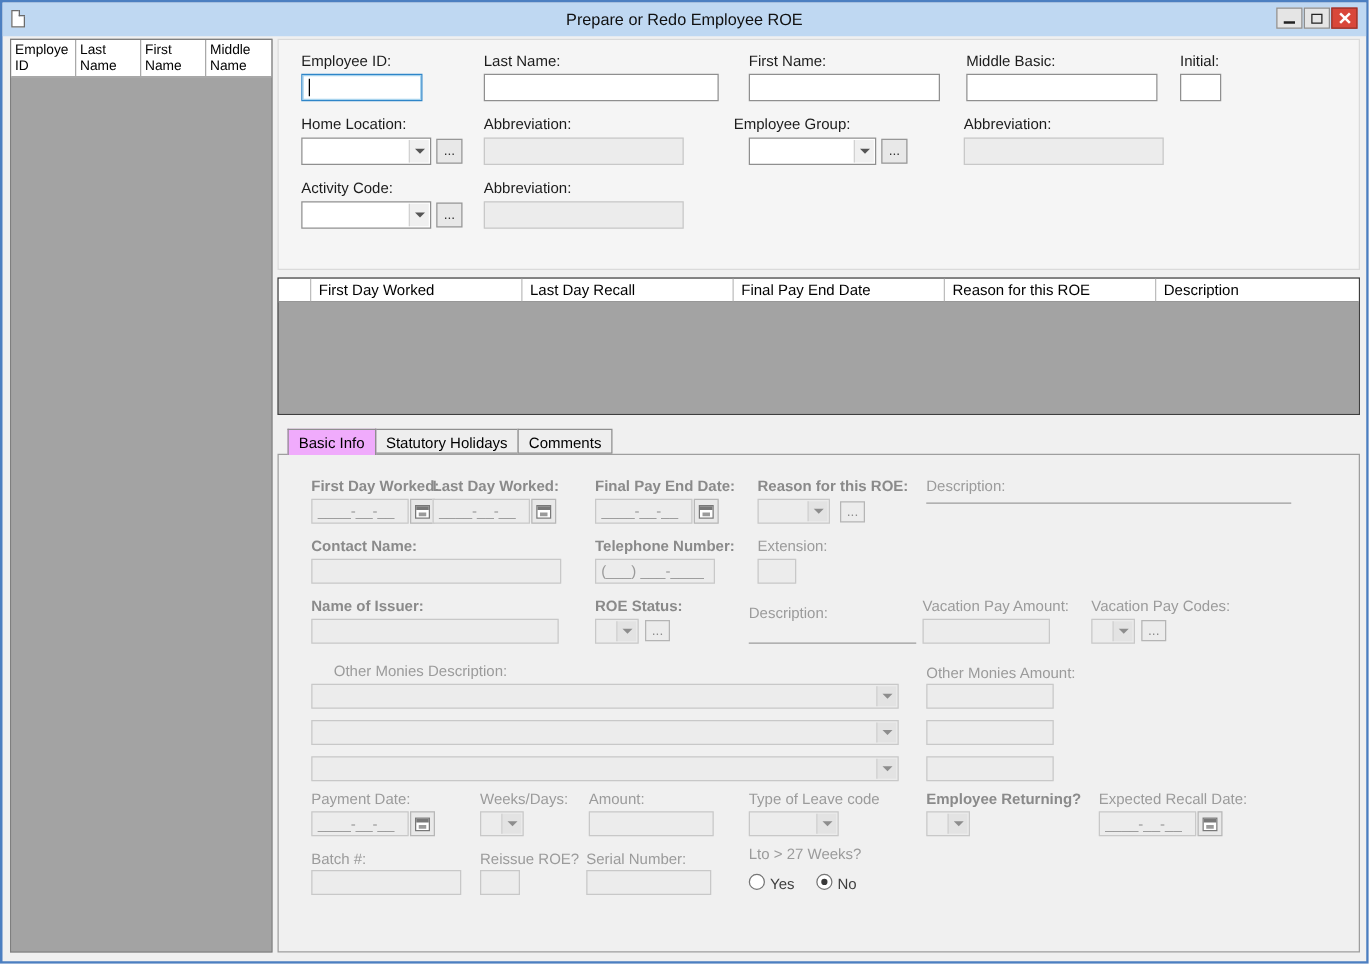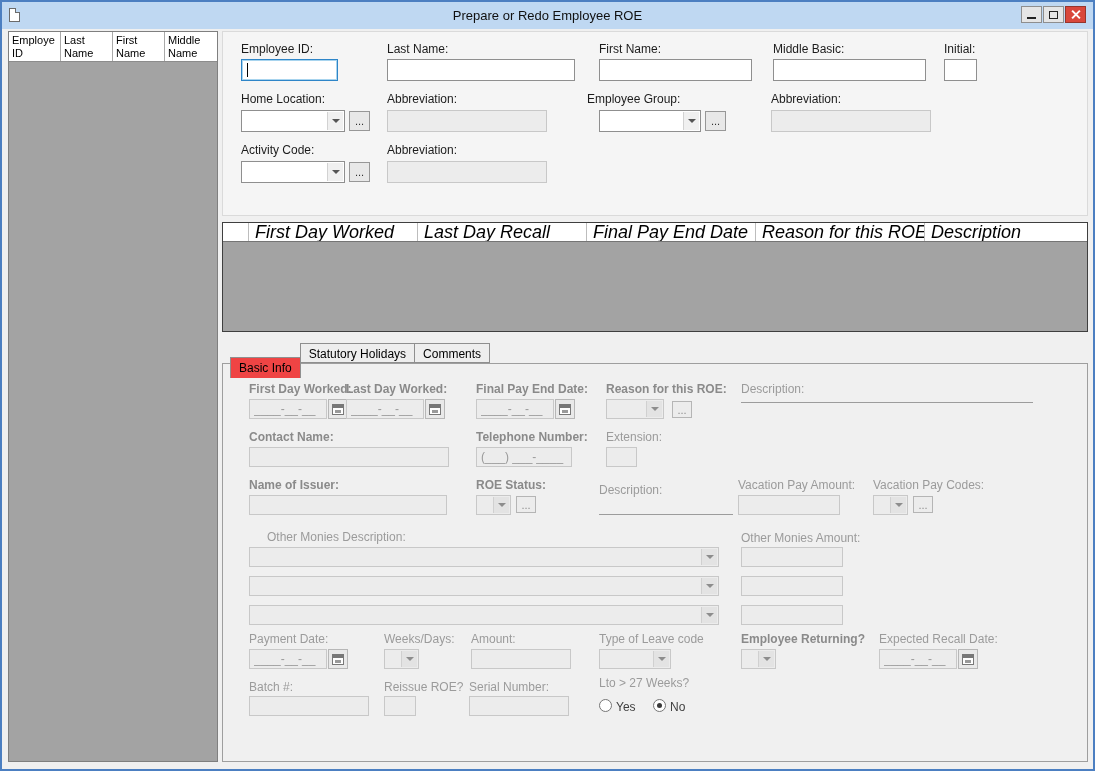--- a/index.html
+++ b/index.html
@@ -52,27 +52,27 @@
   .cal{position:absolute;width:20px;height:20px;background:#e9e9e9;border:1px solid #b7b7b7;}
   .cal-ic{position:absolute;left:3px;top:4px;width:12px;height:11px;border:1px solid #787878;background:#fff;}
   .cal-ic::before{content:"";position:absolute;left:0;top:0;right:0;height:3px;background:#787878;}
   .cal-ic::after{content:"";position:absolute;left:2px;top:5px;width:6px;height:3px;background:#9a9a9a;box-shadow:0 0 0 0;}
 
   .ul{position:absolute;height:1px;background:#9c9c9c;}
 
   
   .roe-grid{position:absolute;left:220px;top:220px;width:866px;height:110px;border:1px solid #3f3f3f;background:#a3a3a3;}
   .grid-hdr{display:flex;height:19px;background:#fff;border-bottom:1px solid #757575;}
-  .ghc{border-right:1px solid #bdbdbd;font-size:18px;line-height:18px;padding-left:6px;color:#000;white-space:nowrap;overflow:hidden;font-style:italic;}
+  .ghc{border-right:1px solid #bdbdbd;font-size:12px;line-height:18px;padding-left:6px;color:#000;white-space:nowrap;overflow:hidden;}
   .grid-body{position:absolute;left:0;top:19px;right:0;bottom:0;background:#a3a3a3;}
 
   
   .tabstrip{position:absolute;left:228px;top:341px;display:flex;z-index:3;}
   .tab{height:20px;border:1px solid #8f8f8f;border-left-width:1px;background:#eeeeee;font-size:12px;padding:3px 8px 0;color:#000;margin-right:-1px;}
-  .tab.active{height:21px;background:#ef4444;border-bottom:none;z-index:4;position:relative;margin-top:14px;}
+  .tab.active{height:21px;background:#f0abfc;border-bottom:none;z-index:4;position:relative;}
   .tabcontent{position:absolute;left:220px;top:361px;width:866px;height:399px;border:1px solid #9e9e9e;background:#f0f0f0;}
 
   
   .radio{position:absolute;width:13px;height:13px;border:1px solid #767676;border-radius:50%;background:#fff;}
   .radio .dot{position:absolute;left:3px;top:3px;width:5px;height:5px;border-radius:50%;background:#3a3a3a;}
   .rlbl{position:absolute;font-size:12px;color:#3f3f3f;white-space:nowrap;}
 </style>
 </head>
 <body>
 

